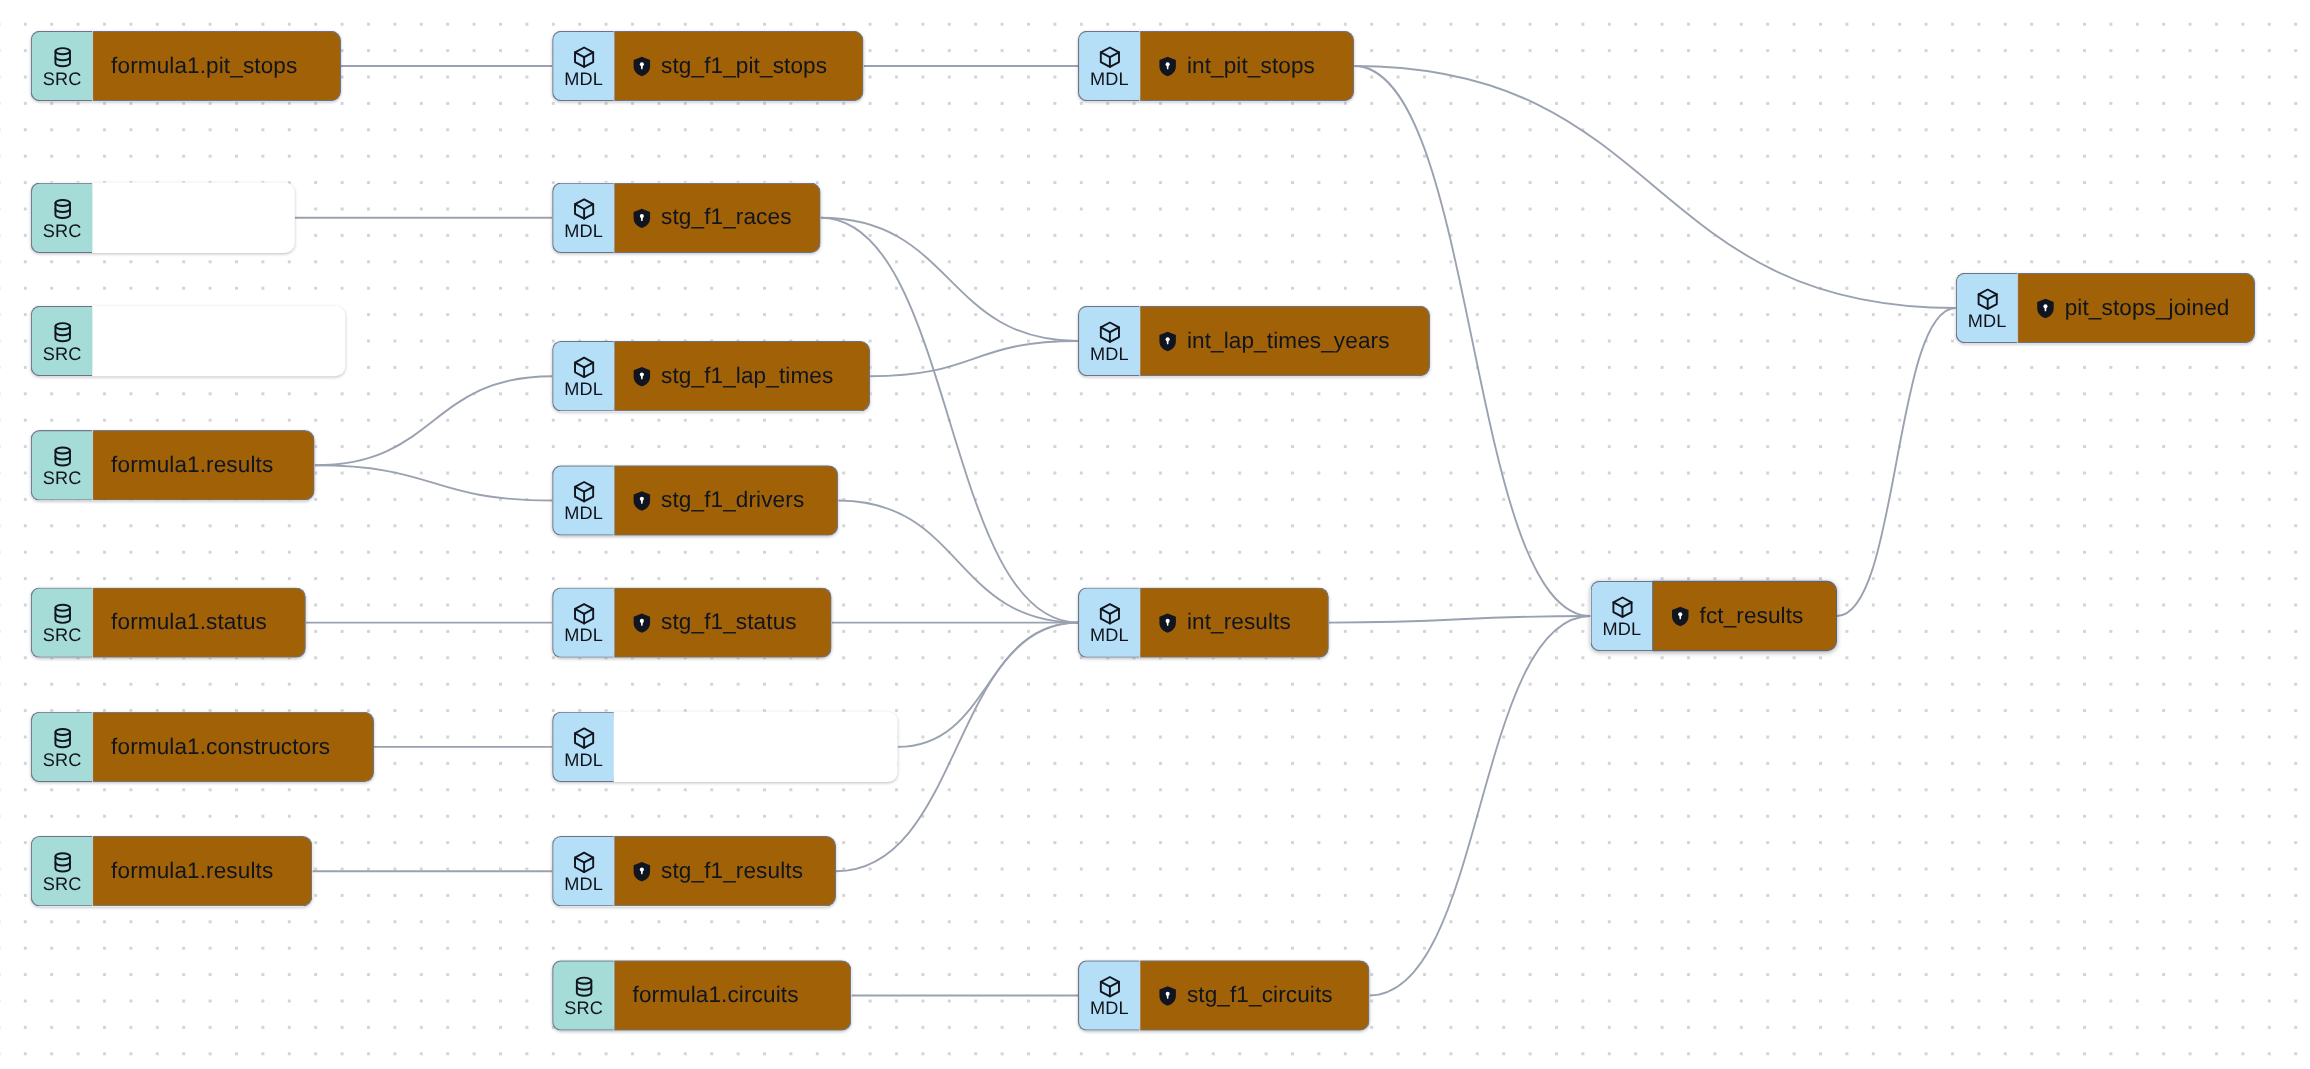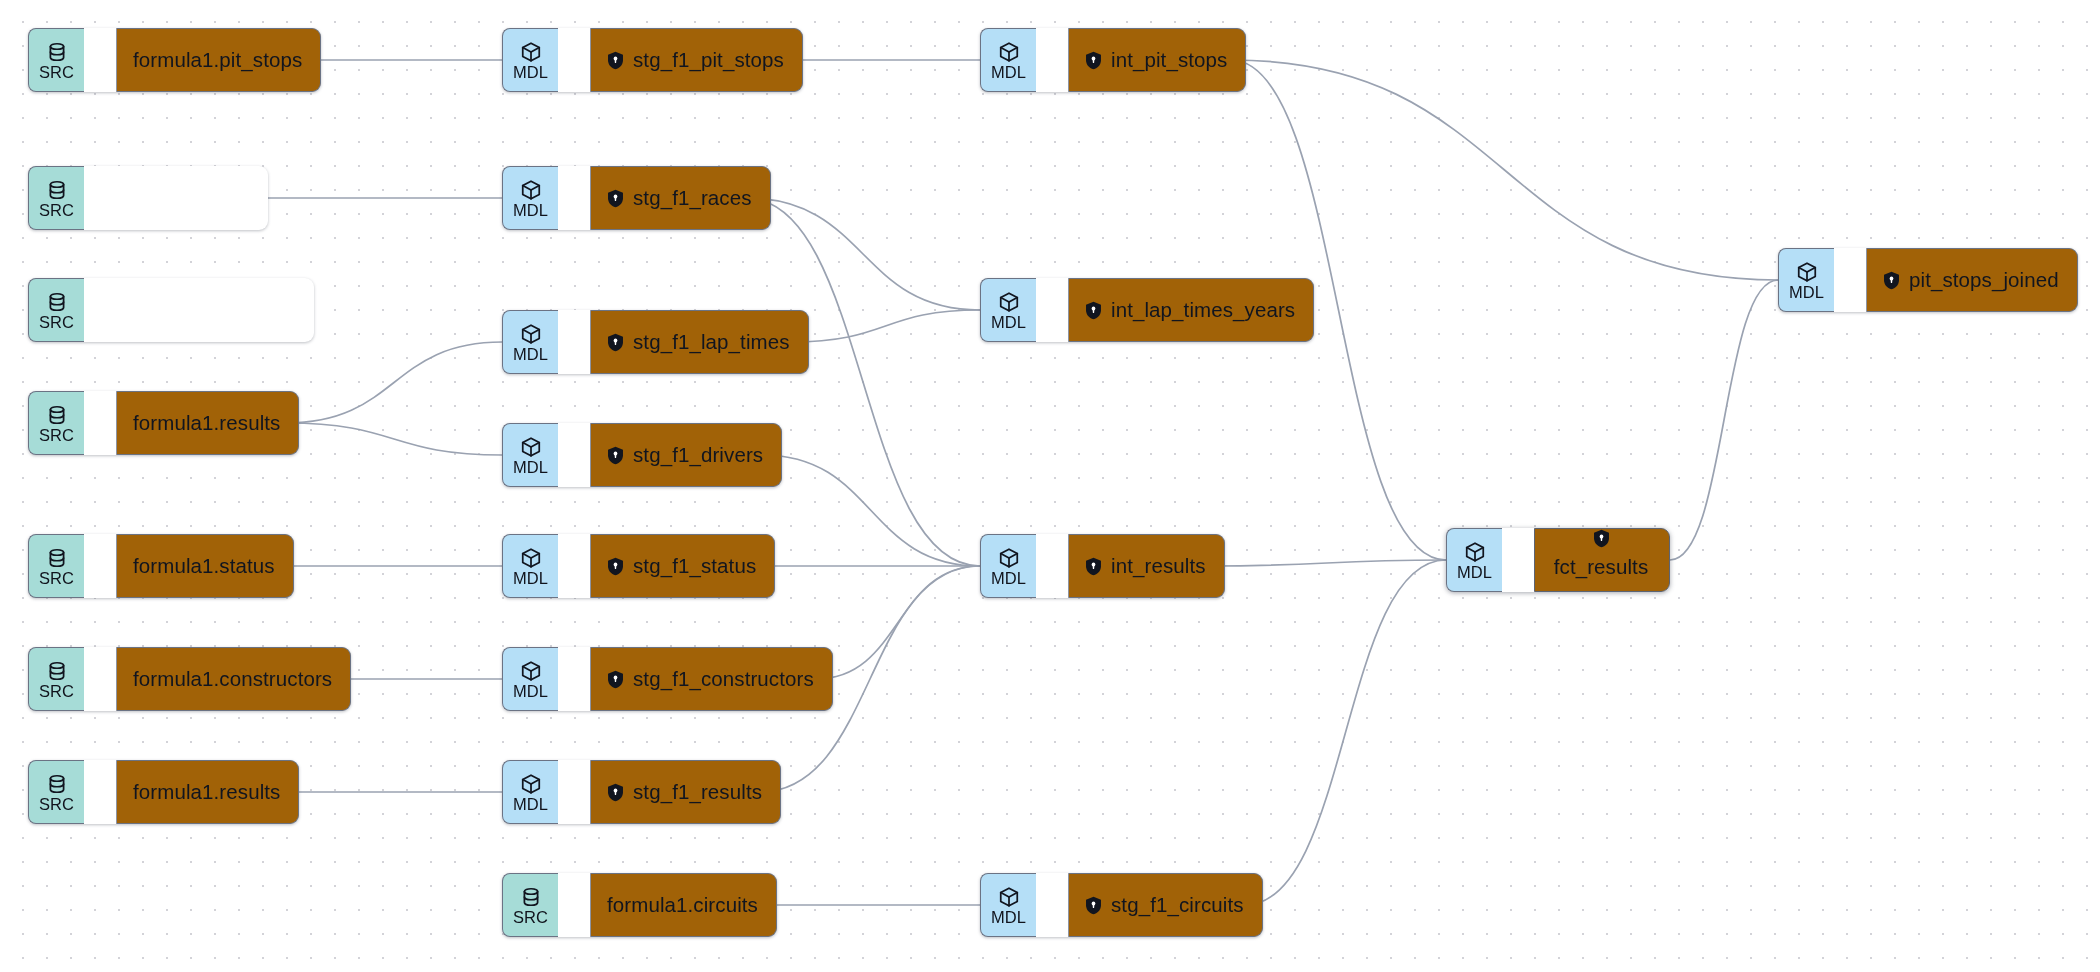--- a/index.html
+++ b/index.html
@@ -35,21 +35,20 @@
 
   .node {
     position: absolute;
     display: flex;
     align-items: stretch;
     height: 64px;
     z-index: 3;
     border-radius: 9px;
     background: #ffffff;
     filter: drop-shadow(0px 1px 1.5px rgba(40,48,64,0.30));
-    gap: 32px;
   }
 
   .node-badge {
     width: 56px;
     flex: 0 0 56px;
     border-radius: 8px 0 0 8px;
     border: 1.4px solid #6b7384;
     border-right: none;
     display: flex;
     flex-direction: column;
@@ -79,21 +78,21 @@
     border-left: 1px solid #8d94a3;
     border-radius: 0 9px 9px 0;
     background: #a16207;
     display: flex;
     align-items: center;
     padding: 0 18px 0 16px;
     gap: 9px;
     white-space: nowrap;
   }
 
-  .node.emph .node-body { border-color: #5c6474; flex-direction: column; }
+  .node.emph .node-body { border-color: #5c6474; }
   .node.emph { filter: drop-shadow(0px 1.5px 2.5px rgba(40,48,64,0.42)); }
 
   .shield-ico { display: block; line-height: 0; flex: 0 0 auto; }
 
   .node-label {
     font-size: 20.5px;
     color: #11151f;
     line-height: 1;
     letter-spacing: 0.1px;
   }
@@ -316,28 +315,20 @@
       </div>
       <div class="node mdl" style="left: 502px; top: 647px; width: 314px;">
         <div class="node-badge">
           <span class="badge-ico"><svg width="22" height="22" viewBox="0 0 24 24" fill="none" stroke="#11151f" stroke-width="1.9" stroke-linecap="round" stroke-linejoin="round">
               <path d="M12 2.4 21 7.2v9.6L12 21.6 3 16.8V7.2z"></path>
               <path d="M3 7.2 12 12l9-4.8"></path>
               <path d="M12 12v9.6"></path>
             </svg></span>
           <span class="badge-text">MDL</span>
         </div>
-        <div class="node-body">
-          <span class="shield-ico"><svg width="17" height="19" viewBox="0 0 20 22" fill="#11151f">
-              <path d="M10 0.6 1.2 4.1v6.6c0 5.2 3.6 9.2 8.8 10.7 5.2-1.5 8.8-5.5 8.8-10.7V4.1z"></path>
-              <circle cx="10" cy="8.6" r="2.2" fill="#ffffff"></circle>
-              <path d="M8.9 9.6h2.2l-.4 4.2H9.3z" fill="#ffffff"></path>
-            </svg></span>
-          <span class="node-label">stg_f1_constructors</span>
-        </div>
       </div>
       <div class="node mdl" style="left: 502px; top: 760px; width: 258px;">
         <div class="node-badge">
           <span class="badge-ico"><svg width="22" height="22" viewBox="0 0 24 24" fill="none" stroke="#11151f" stroke-width="1.9" stroke-linecap="round" stroke-linejoin="round">
               <path d="M12 2.4 21 7.2v9.6L12 21.6 3 16.8V7.2z"></path>
               <path d="M3 7.2 12 12l9-4.8"></path>
               <path d="M12 12v9.6"></path>
             </svg></span>
           <span class="badge-text">MDL</span>
         </div>

